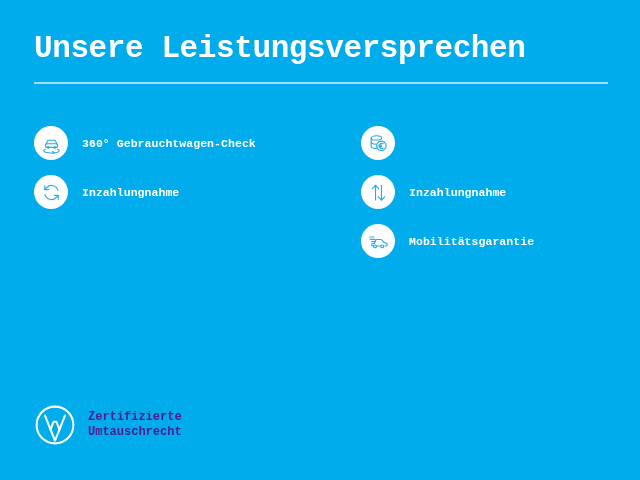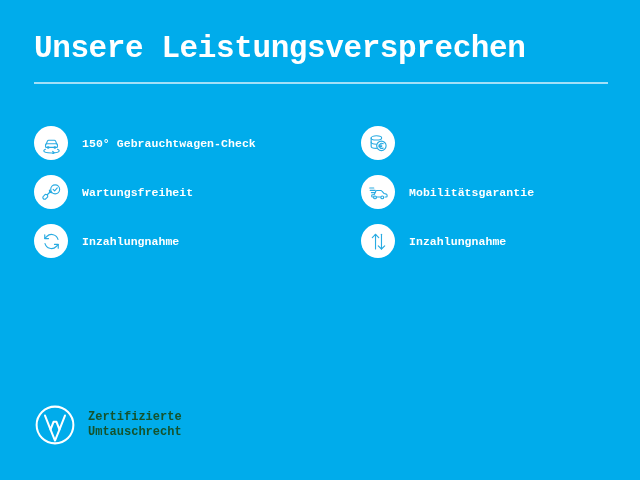--- a/index.html
+++ b/index.html
@@ -89,21 +89,21 @@
     align-items: center;
   }
   #vw-logo {
     width: 42px;
     height: 42px;
     flex: 0 0 42px;
   }
   #vw-logo svg { width: 42px; height: 42px; display: block; }
   #footer-text {
     margin-left: 12px;
-    color: #14532d;
+    color: #4c1d95;
     font-size: 12px;
     font-weight: bold;
     line-height: 15px;
   }
 </style>
 </head>
 <body>
 
 <div id="page">
 
@@ -116,35 +116,25 @@
       <div class="benefit-icon">
         <svg viewBox="0 0 24 24" fill="none" stroke="#29ABE2" stroke-width="1.3" stroke-linecap="round" stroke-linejoin="round">
           <path d="M6 12.5l1.3-3.2a1.6 1.6 0 0 1 1.5-1h6.4a1.6 1.6 0 0 1 1.5 1L18 12.5"></path>
           <rect x="5.2" y="12.3" width="13.6" height="4.1" rx="1.1"></rect>
           <circle cx="8.2" cy="16.6" r="0.85"></circle>
           <circle cx="15.8" cy="16.6" r="0.85"></circle>
           <path d="M5 18.6c-1.1.5-1.8 1.1-1.8 1.8 0 1.4 3.9 2.4 8.8 2.4s8.8-1 8.8-2.4c0-.7-.7-1.3-1.9-1.8"></path>
           <path d="M13.4 21.1l1.7 1.4-1.7 1.3"></path>
         </svg>
       </div>
-      <div class="benefit-label">150° Gebrauchtwagen-Check</div>
-    </div>
-
-
-
-    <div class="benefit-item">
-      <div class="benefit-icon">
-        <svg viewBox="0 0 24 24" fill="none" stroke="#29ABE2" stroke-width="1.3" stroke-linecap="round" stroke-linejoin="round">
-          <path d="M10.6 8.4a3.6 3.6 0 0 1-4.7 4.7l-2 2a2 2 0 1 0 2.8 2.8l2-2a3.6 3.6 0 0 1 4.7-4.7z" transform="translate(-1,1)"></path>
-          <circle cx="16.2" cy="8.4" r="5.1"></circle>
-          <path d="M13.9 8.4l1.7 1.7 3-3.3"></path>
-        </svg>
-      </div>
-      <div class="benefit-label">Wartungsfreiheit</div>
-    </div>
+      <div class="benefit-label">360° Gebrauchtwagen-Check</div>
+    </div>
+
+
+
 
     <div class="benefit-item">
       <div class="benefit-icon">
         <svg viewBox="0 0 24 24" fill="none" stroke="#29ABE2" stroke-width="1.3" stroke-linecap="round" stroke-linejoin="round">
           <path d="M19.4 9.6A7.6 7.6 0 0 0 6.6 6.3L4.3 8.5"></path>
           <path d="M4.3 4.4v4.3h4.3"></path>
           <path d="M4.6 14.4a7.6 7.6 0 0 0 12.8 3.3l2.3-2.2"></path>
           <path d="M19.7 19.6v-4.3h-4.3"></path>
         </svg>
       </div>
@@ -165,41 +155,41 @@
           <path d="M17.4 12.3a2.9 2.9 0 1 0 0 4.9"></path>
           <path d="M12.4 13.9h3.3M12.4 15.6h3.3"></path>
         </svg>
       </div>
     </div>
 
 
     <div class="benefit-item">
       <div class="benefit-icon">
         <svg viewBox="0 0 24 24" fill="none" stroke="#29ABE2" stroke-width="1.3" stroke-linecap="round" stroke-linejoin="round">
+          <path d="M8.6 20.6V3.8"></path>
+          <path d="M4.9 7.5l3.7-3.7 3.7 3.7"></path>
+          <path d="M15.4 3.8v16.8"></path>
+          <path d="M11.7 16.9l3.7 3.7 3.7-3.7"></path>
+        </svg>
+      </div>
+      <div class="benefit-label">Inzahlungnahme</div>
+    </div>
+
+    <div class="benefit-item">
+      <div class="benefit-icon">
+        <svg viewBox="0 0 24 24" fill="none" stroke="#29ABE2" stroke-width="1.3" stroke-linecap="round" stroke-linejoin="round">
           <path d="M7 14.6l1.8-3.9a1.7 1.7 0 0 1 1.5-1h4.3c.5 0 1 .2 1.3.6l2.6 2.9 2.3.6c.6.2 1 .7 1 1.3v1.1a1 1 0 0 1-1 1h-1.3"></path>
           <path d="M14.2 17.2H9.5"></path>
           <path d="M6.6 14.6H5.2a1 1 0 0 0-1 1v.6a1 1 0 0 0 1 1h1.4"></path>
           <circle cx="8" cy="17.6" r="1.6"></circle>
           <circle cx="16.3" cy="17.6" r="1.6"></circle>
           <path d="M2.6 9.6h5.6M3.9 12.1h4.4M2 6.9h4.6"></path>
         </svg>
       </div>
       <div class="benefit-label">Mobilitätsgarantie</div>
-    </div>
-
-    <div class="benefit-item">
-      <div class="benefit-icon">
-        <svg viewBox="0 0 24 24" fill="none" stroke="#29ABE2" stroke-width="1.3" stroke-linecap="round" stroke-linejoin="round">
-          <path d="M8.6 20.6V3.8"></path>
-          <path d="M4.9 7.5l3.7-3.7 3.7 3.7"></path>
-          <path d="M15.4 3.8v16.8"></path>
-          <path d="M11.7 16.9l3.7 3.7 3.7-3.7"></path>
-        </svg>
-      </div>
-      <div class="benefit-label">Inzahlungnahme</div>
     </div>
 
 
   </div>
 
   <div id="footer-brand">
     <div id="vw-logo">
       <svg viewBox="0 0 48 48" fill="none" stroke="#ffffff" stroke-width="2.3" stroke-linecap="round" stroke-linejoin="round">
         <circle cx="24" cy="24" r="21"></circle>
         <path d="M12.6 13.2l6.3 16.1 3.4-8.9h3.4l3.4 8.9 6.3-16.1"></path>

